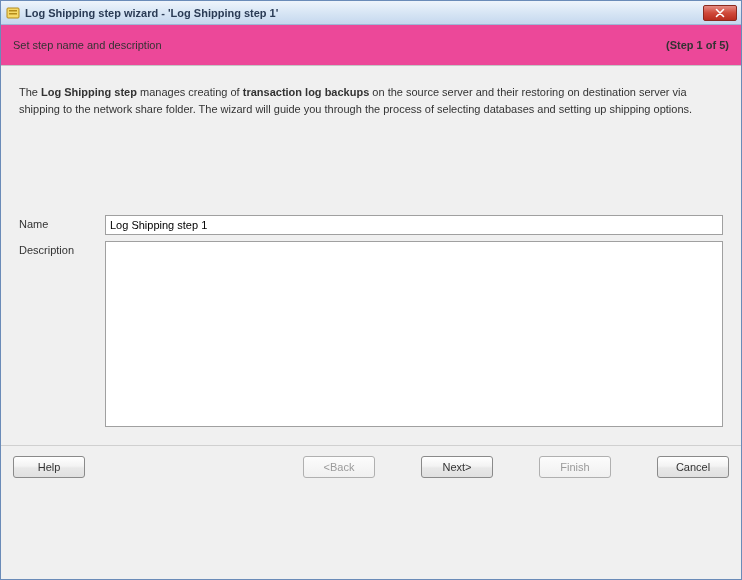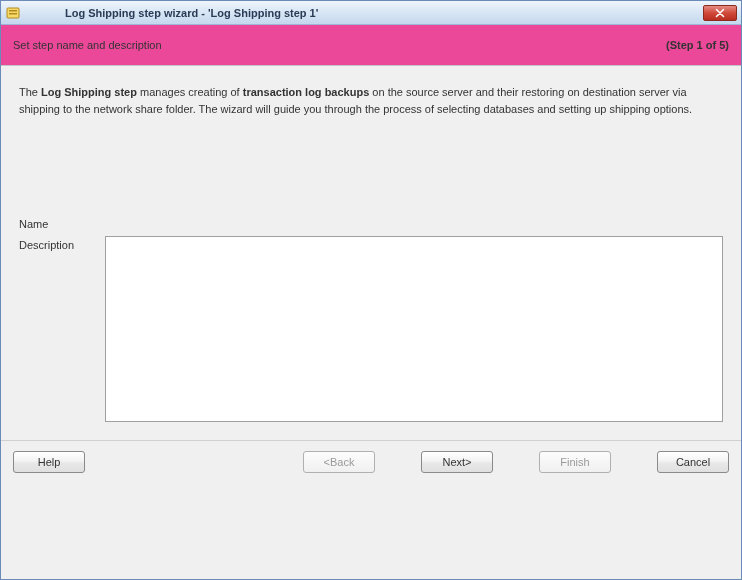--- a/index.html
+++ b/index.html
@@ -18,21 +18,20 @@
       display: flex;
       flex-direction: column;
     }
     .titlebar {
       height: 24px;
       background: linear-gradient(to bottom, #eef4fb 0%, #d8e6f5 50%, #c5d8ee 100%);
       border-bottom: 1px solid #9db6d6;
       display: flex;
       align-items: center;
       padding: 0 4px;
-      gap: 40px;
     }
     .titlebar-icon {
       width: 16px;
       height: 16px;
       margin-right: 4px;
       display: flex;
       align-items: center;
       justify-content: center;
     }
     .title-text {
@@ -162,20 +161,23 @@
     <div class="header-right">(Step 1 of 5)</div>
   </div>
 
   <div class="content">
     <div class="intro-text">
       <span>The </span><b>Log Shipping step</b><span> manages creating of </span><b>transaction log backups</b><span> on the source server and their restoring on destination server via shipping to the network share folder. The wizard will guide you through the process of selecting databases and setting up shipping options.</span>
     </div>
 
     <div class="form-row">
       <div class="form-label">Name</div>
+      <div class="form-control">
+        <input type="text" class="text-input" value="Log Shipping step 1" style="">
+      </div>
     </div>
 
     <div class="form-row">
       <div class="form-label">Description</div>
       <div class="form-control">
         <textarea class="textarea-input" value="" style=""></textarea>
       </div>
     </div>
 
     <div class="button-bar">

